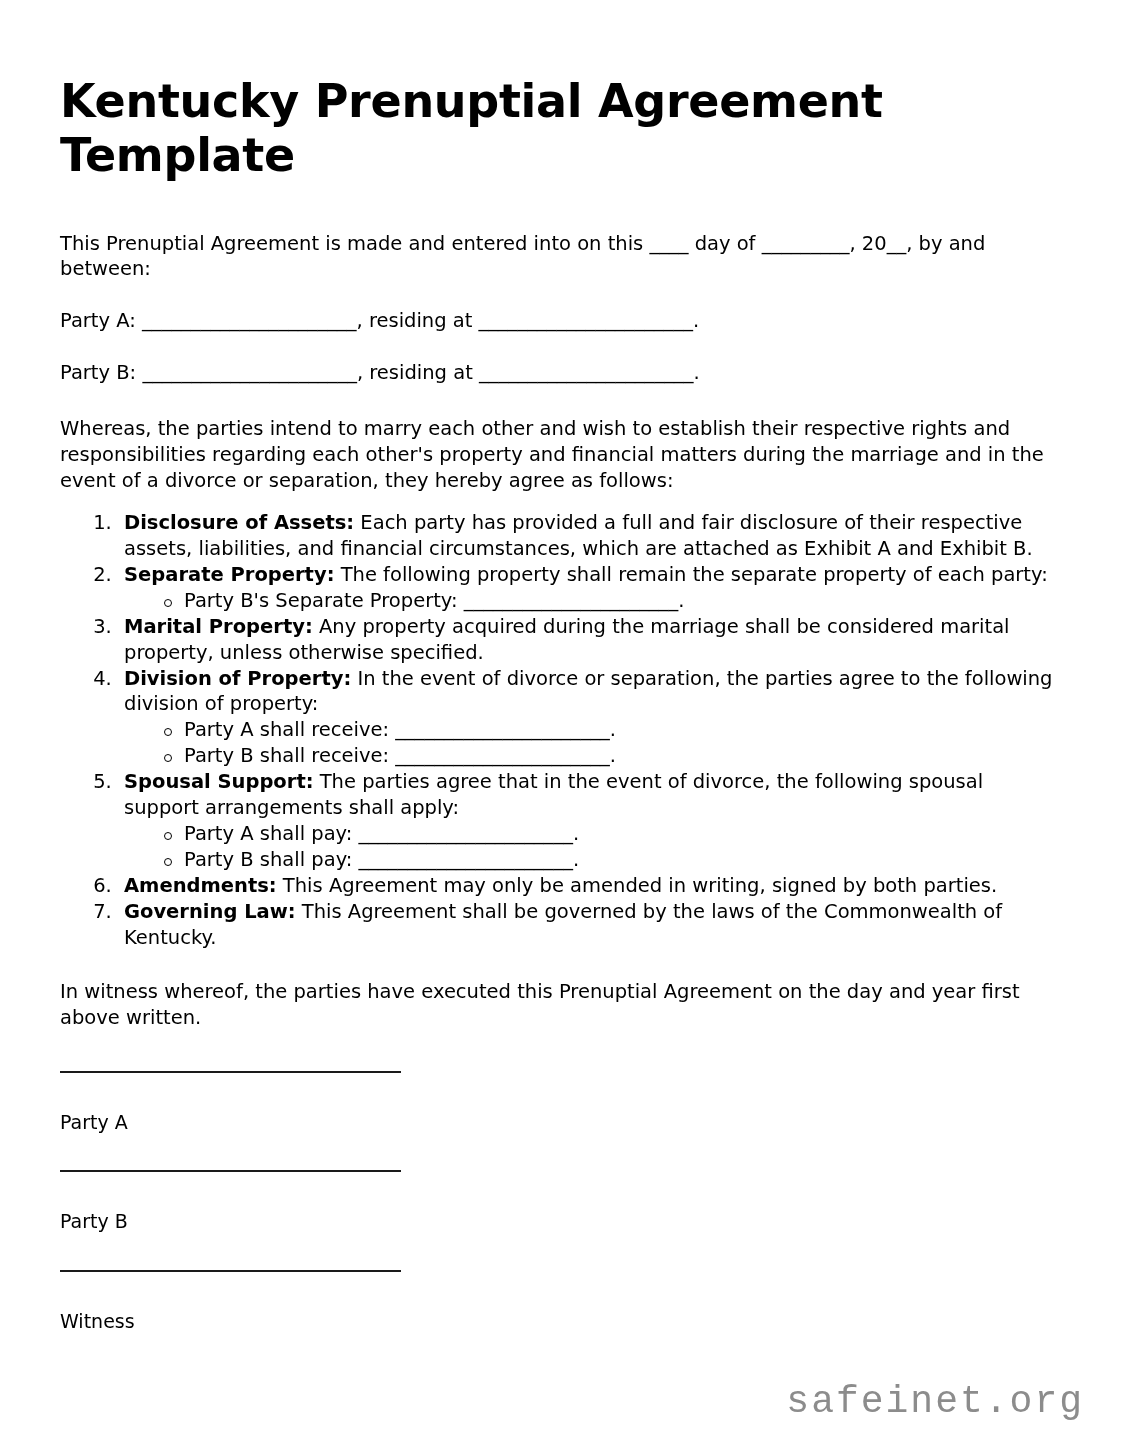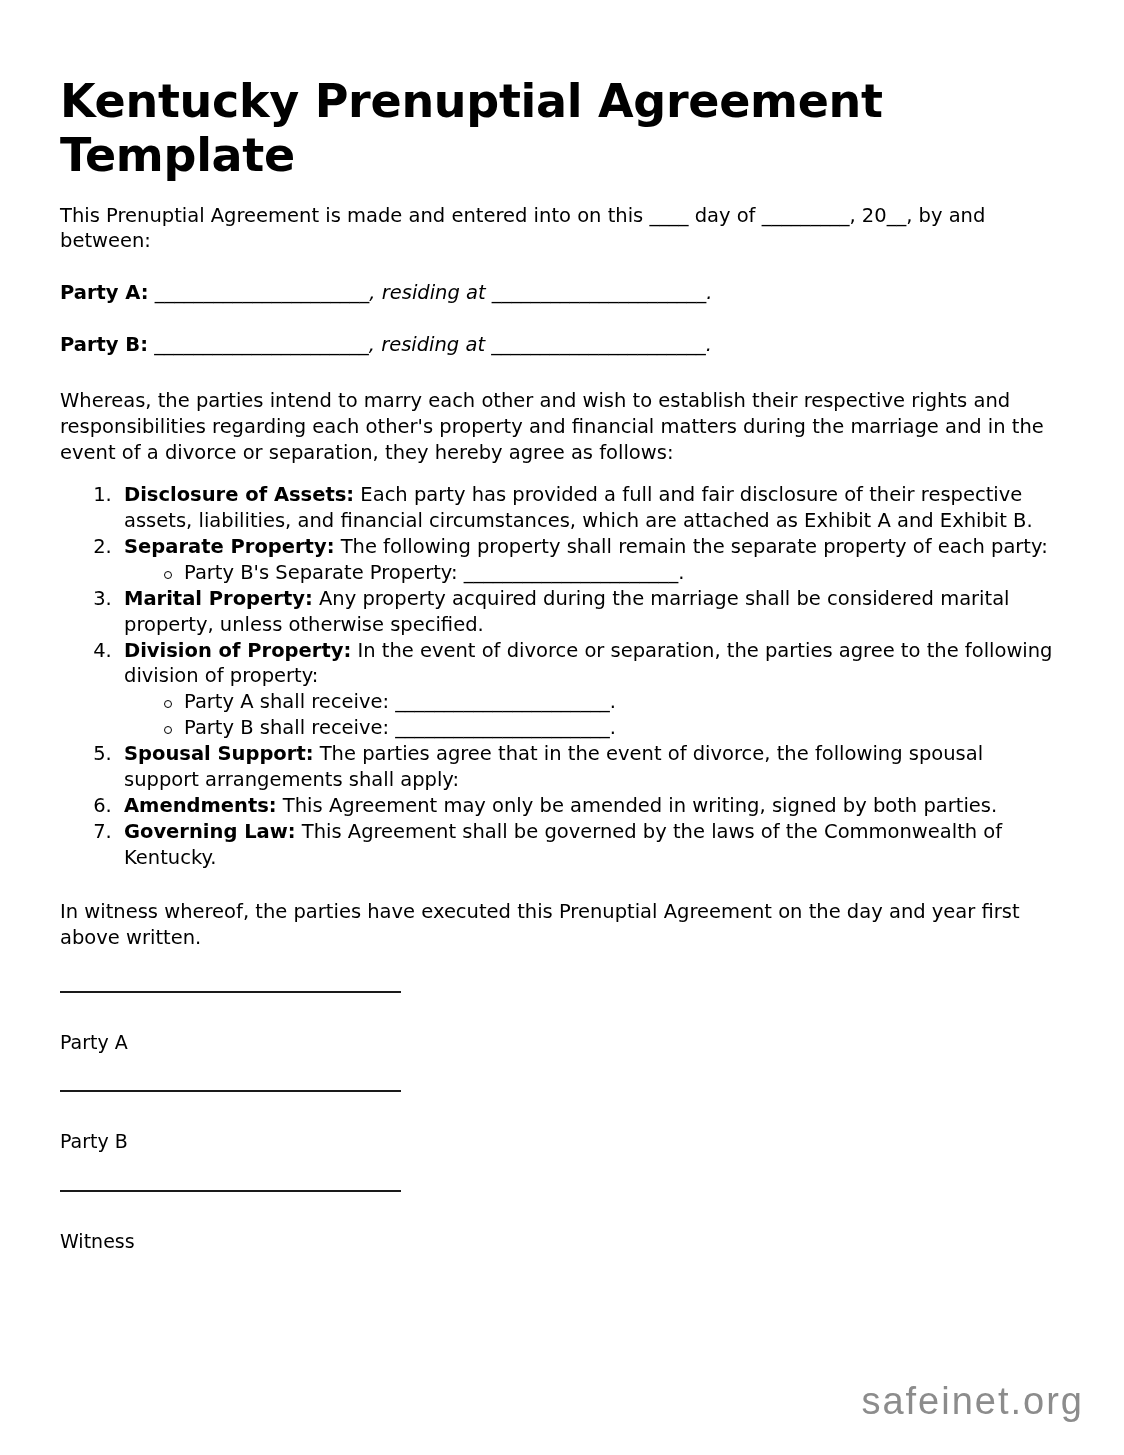--- a/index.html
+++ b/index.html
@@ -25,29 +25,29 @@
     letter-spacing: -0.3px;
     margin: 14px 0 0 0;
     max-width: 830px;
   }
   .para {
     font-size: 19.5px;
     line-height: 1.33;
     margin: 0;
     max-width: 1002px;
   }
-  .intro { margin-top: 20px; }
+  .intro { margin-top: 48px; }
   .party-line {
     font-size: 19.5px;
     line-height: 1.33;
     margin-top: 26px;
   }
-  .party-line b { font-weight: bold; }
+  .party-line b { font-weight: normal; }
   .whereas { margin-top: 30px; }
-  .blank { letter-spacing: 0px; font-style: italic; }
+  .blank { letter-spacing: 0px; }
 
   ol.clauses {
     margin: 16px 0 0 0;
     padding-left: 58px;
     font-size: 19.5px;
     line-height: 1.33;
     max-width: 1010px;
   }
   ol.clauses > li {
     margin-bottom: 0px;
@@ -90,21 +90,21 @@
   .sig-label {
     font-size: 19px;
     line-height: 1.25;
     margin-top: 38px;
   }
 
   .watermark {
     position: absolute;
     right: 40px;
     bottom: 32px;
-    font-family: Liberation Sans, sans-serif;
+    font-family: Liberation Mono, monospace;
     font-size: 38px;
     color: #8c8c8c;
     letter-spacing: 2px;
     white-space: nowrap;
   }
 </style>
 </head>
 <body>
 
 <div class="page">
@@ -122,21 +122,24 @@
   <ol class="clauses" id="clause-list">
       <li><span class="clause-text"><span class="clause-label">Disclosure of Assets:</span><span> Each party has provided a full and fair disclosure of their respective assets, liabilities, and financial circumstances, which are attached as Exhibit A and Exhibit B.</span></span></li>
       <li><span class="clause-text"><span class="clause-label">Separate Property:</span><span> The following property shall remain the separate property of each party:</span></span><ul class="subitems">
           <li>Party B's Separate Property: ______________________.</li>
         </ul></li>
       <li><span class="clause-text"><span class="clause-label">Marital Property:</span><span> Any property acquired during the marriage shall be considered marital property, unless otherwise specified.</span></span></li>
       <li><span class="clause-text"><span class="clause-label">Division of Property:</span><span> In the event of divorce or separation, the parties agree to the following division of property:</span></span><ul class="subitems">
           <li>Party A shall receive: ______________________.</li>
           <li>Party B shall receive: ______________________.</li>
         </ul></li>
-      <li><span class="clause-text"><span class="clause-label">Spousal Support:</span><span> The parties agree that in the event of divorce, the following spousal support arrangements shall apply:</span></span></li>
+      <li><span class="clause-text"><span class="clause-label">Spousal Support:</span><span> The parties agree that in the event of divorce, the following spousal support arrangements shall apply:</span></span><ul class="subitems">
+          <li>Party A shall pay: ______________________.</li>
+          <li>Party B shall pay: ______________________.</li>
+        </ul></li>
       <li><span class="clause-text"><span class="clause-label">Amendments:</span><span> This Agreement may only be amended in writing, signed by both parties.</span></span></li>
       <li><span class="clause-text"><span class="clause-label">Governing Law:</span><span> This Agreement shall be governed by the laws of the Commonwealth of Kentucky.</span></span></li>
     </ol>
 
   <p class="para closing">In witness whereof, the parties have executed this Prenuptial Agreement on the day and year first above written.</p>
 
   <div class="sig-block" id="signature-block">
       <div class="sig-group">
         <div class="sig-rule"></div>
         <div class="sig-label">Party A</div>

